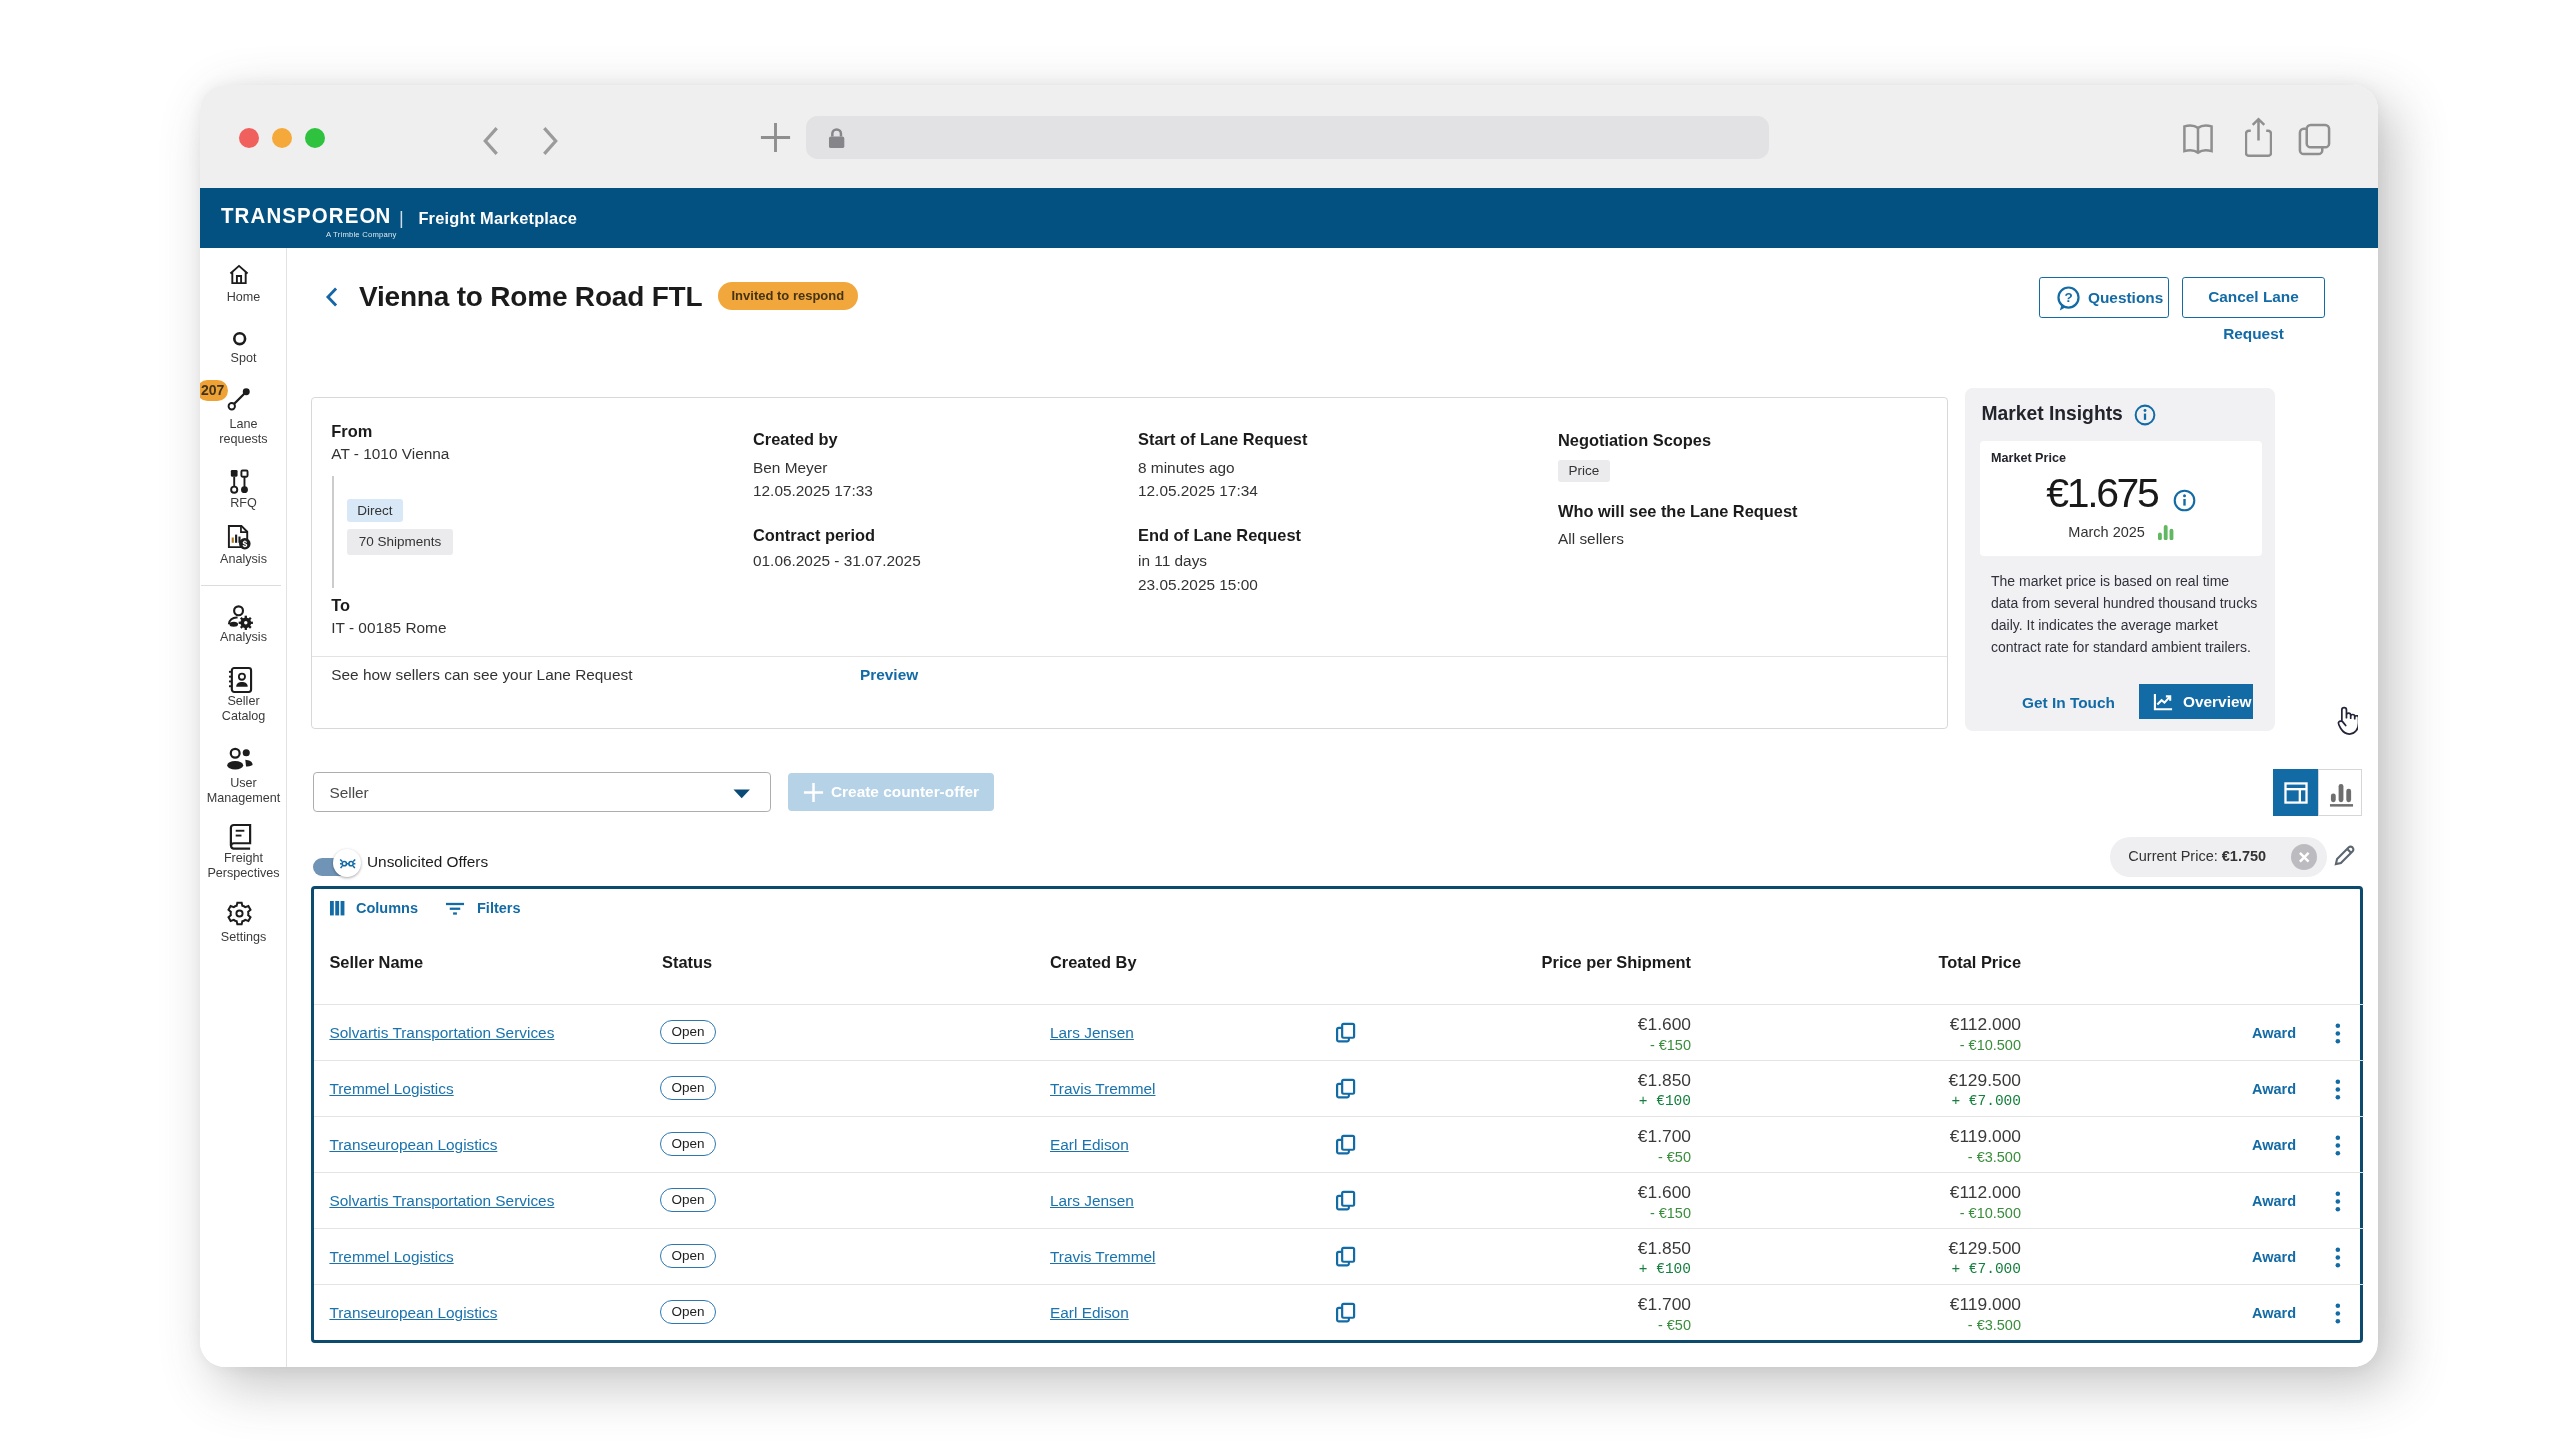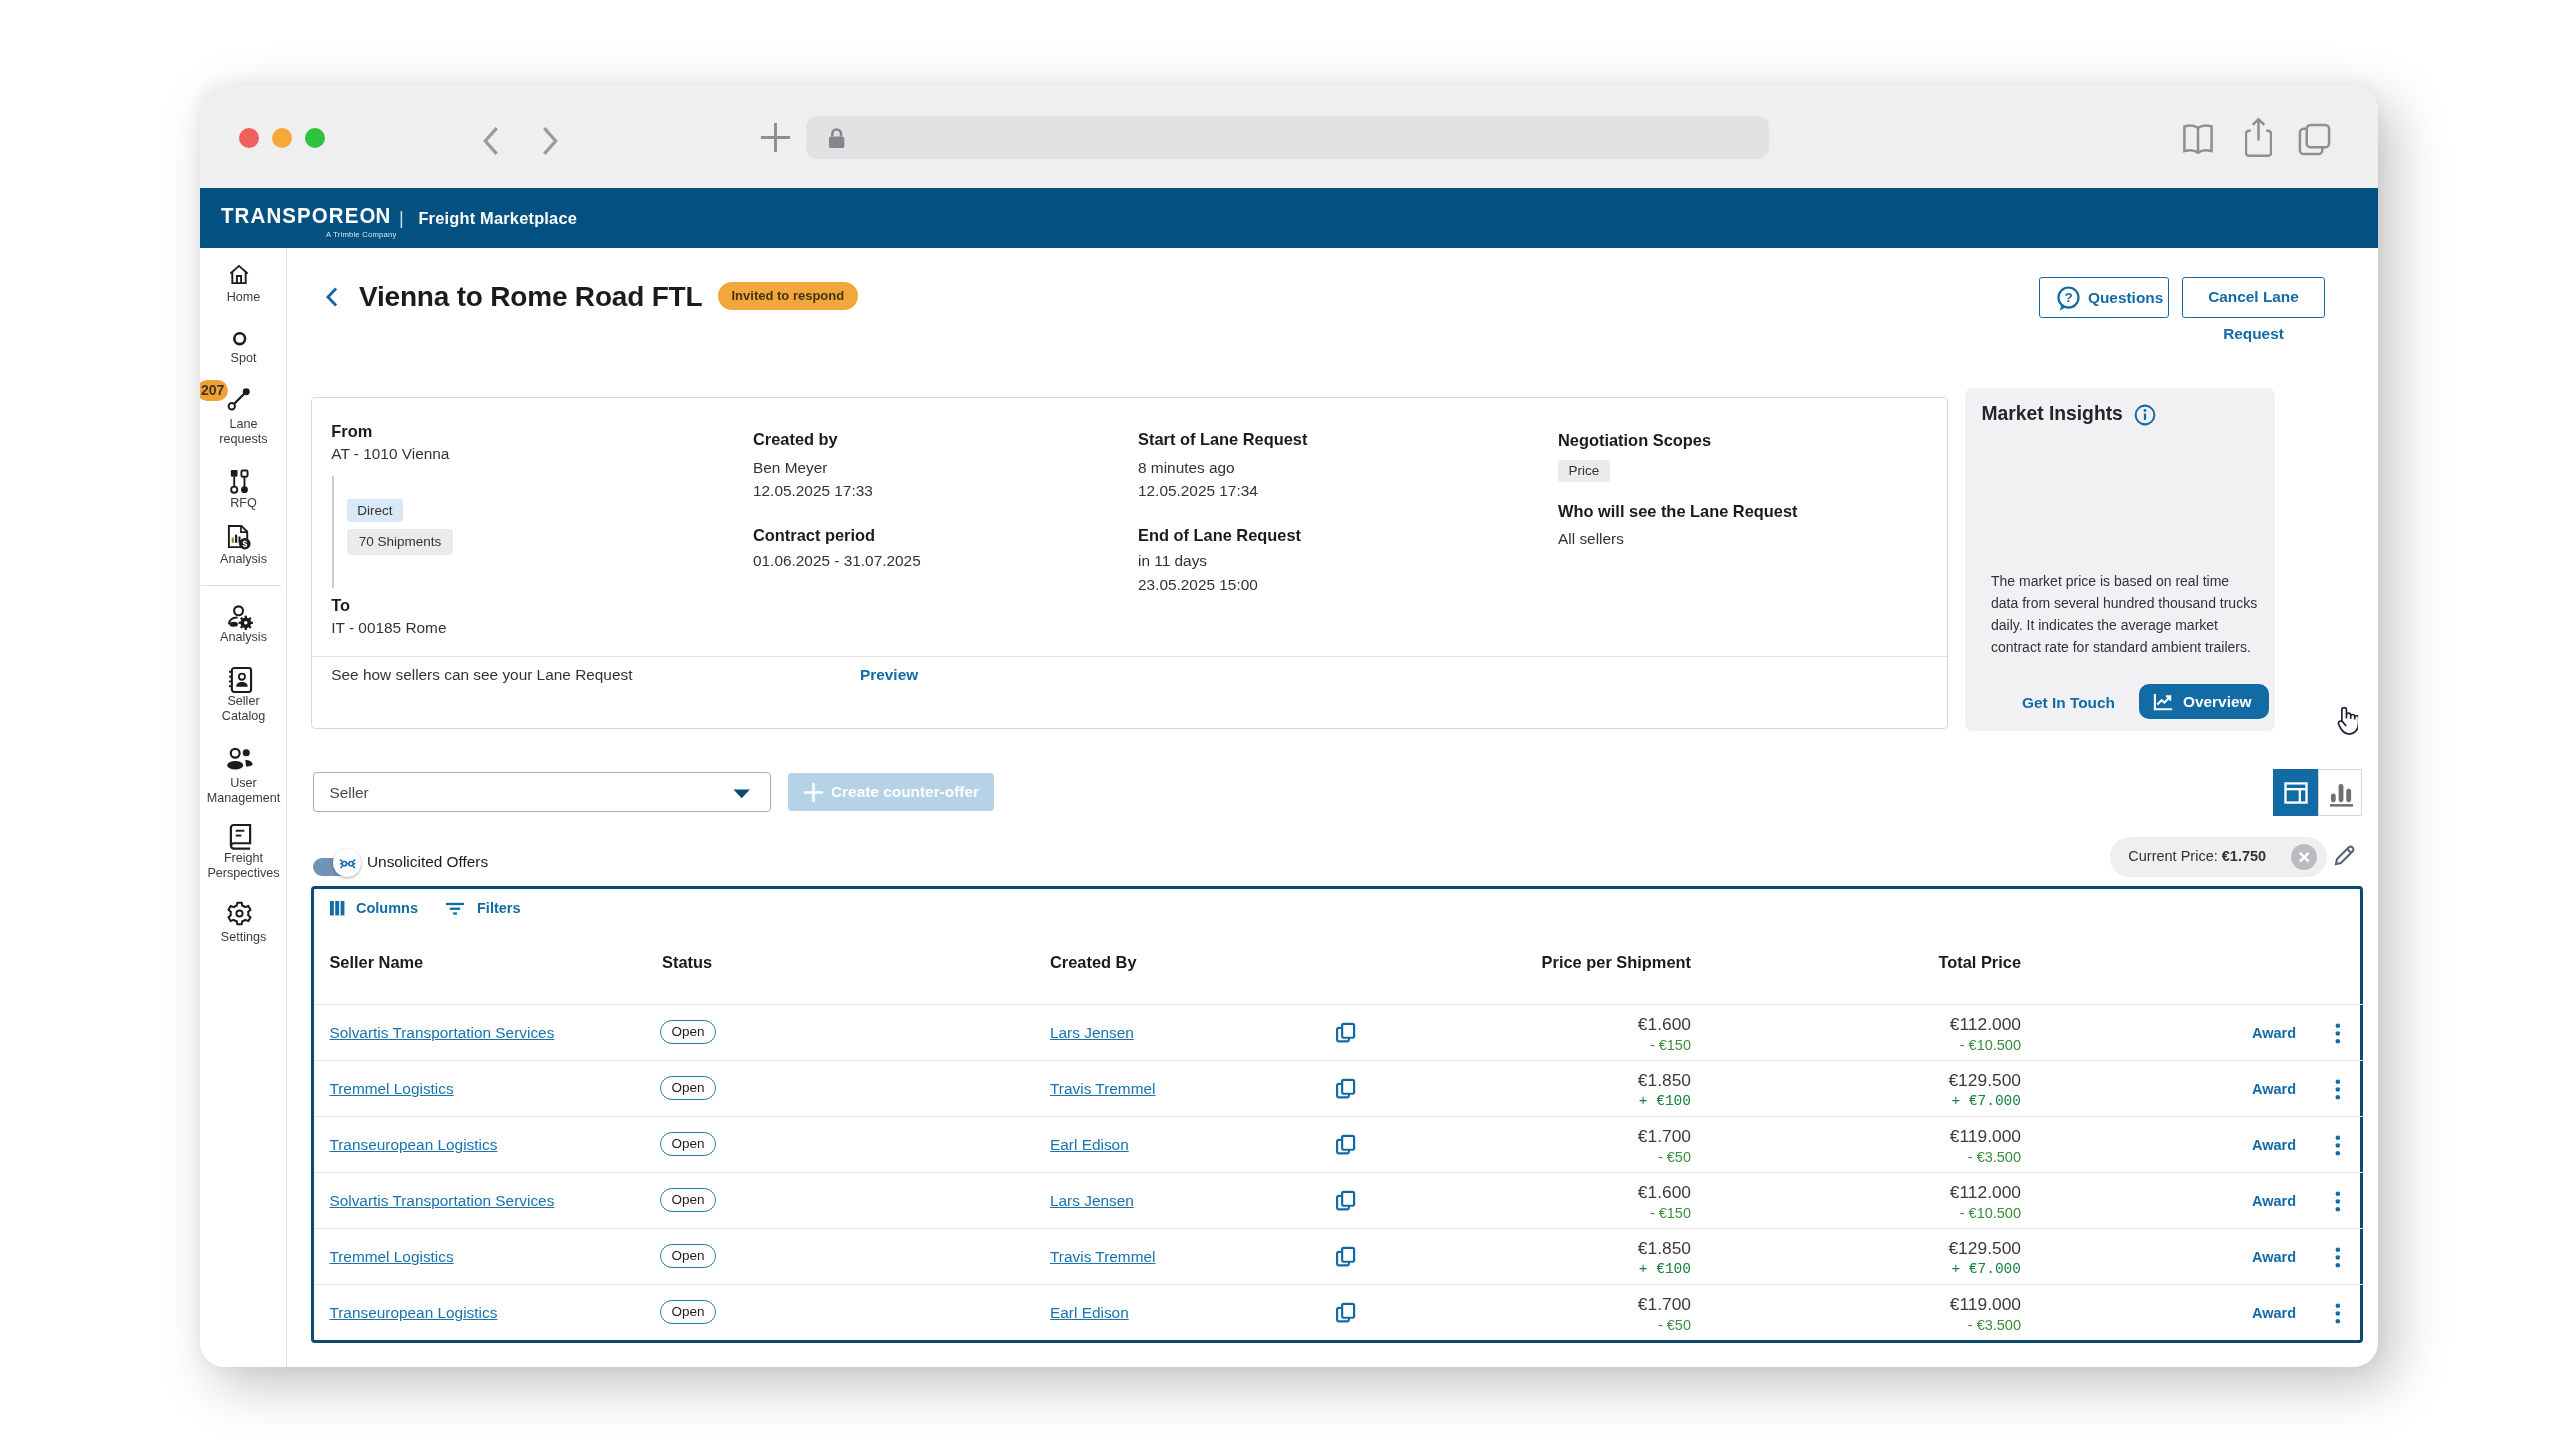--- a/index.html
+++ b/index.html
@@ -37,21 +37,21 @@
 .card { position:absolute; background:#fff; border:1px solid #d8d8d8; border-radius:3.9px; }
 .lbl { position:absolute; font-size:16.4px; font-weight:bold; color:#1b1b1b; }
 .val { position:absolute; font-size:15.4px; color:#333; }
 .chip { position:absolute; font-size:13.5px; color:#333; text-align:center; border-radius:2.9px; }
 .link { color:#136ba6; font-weight:bold; text-decoration:none; }
 
 .mi { position:absolute; left:1678px; top:140px; width:310px; height:343px; background:#f1f1f4; border-radius:7.7px; }
 .mi-inner { position:absolute; left:15.4px; top:53px; width:282px; height:115px; background:#fff; border-radius:3.9px; }
 .mi h3 { position:absolute; left:16.4px; top:15.4px; font-size:19.3px; color:#23242c; }
 .mi-p { position:absolute; left:26px; top:182px; width:290px; font-size:14px; line-height:22px; color:#30313a; }
-.btn-overview { position:absolute; left:174px; top:296px; width:130px; height:35px; background:#136ba6; border-radius:10px; }
+.btn-overview { position:absolute; left:174px; top:296px; width:114px; height:35px; background:#136ba6; border-radius:0; }
 
 .sel { position:absolute; left:26px; top:524px; width:458px; height:40px; border:1px solid #adadad; border-radius:3.9px; background:#fff; }
 .btn-cco { position:absolute; left:501px; top:525px; width:206px; height:38px; background:#b6d2e7; border-radius:3.9px;
   color:#fff; font-size:15.4px; font-weight:bold; }
 .vt { position:absolute; left:1986px; top:521px; width:90px; height:47px; }
 .pill-cp { position:absolute; left:1823px; top:589px; width:217px; height:40px; background:#efeff1; border-radius:20px;
   font-size:14.5px; color:#333; }
 
 .tcard { position:absolute; left:24px; top:638px; width:2052px; height:457px; background:#fff; border:3px solid #0c4a6e; border-radius:3.9px; }
 .trow { position:absolute; left:0; width:2050px; height:56px; border-top:1px solid #e4e4e4; }
@@ -241,20 +241,40 @@
         <div class="abs link" style="left:548px; top:268px; font-size:15.4px;">Preview</div>
       </div>
 
       <div class="mi">
         <h3>Market Insights</h3>
         <svg class="abs" style="left:169px; top:16.4px;" width="22" height="22" viewBox="0 0 23 23">
             <circle cx="11.5" cy="11.5" r="9.8" fill="none" stroke="#136ba6" stroke-width="2.1"></circle>
             <line x1="11.5" y1="10" x2="11.5" y2="16.6" stroke="#136ba6" stroke-width="2.4"></line>
             <circle cx="11.5" cy="6.8" r="1.5" fill="#136ba6"></circle>
           </svg>
+        <div class="mi-inner">
+          <div class="abs" style="left:10.6px; top:9.7px; font-size:12.6px; font-weight:bold; color:#23242c;">Market Price</div>
+          <div class="abs" style="left:0; top:29px; width:282px; text-align:center;">
+            <span style="font-size:41px; color:#191919; letter-spacing:-2.4px;">€1.675</span>
+            <svg style="margin-left:11.6px; margin-bottom:3.9px; display:inline-block; vertical-align:middle;" width="23" height="23" viewBox="0 0 23 23">
+                <circle cx="11.5" cy="11.5" r="9.8" fill="none" stroke="#136ba6" stroke-width="2.1"></circle>
+                <line x1="11.5" y1="10" x2="11.5" y2="16.6" stroke="#136ba6" stroke-width="2.4"></line>
+                <circle cx="11.5" cy="6.8" r="1.5" fill="#136ba6"></circle>
+              </svg>
+          </div>
+          <div class="abs" style="left:0; top:81px; width:282px; text-align:center; font-size:14.5px; color:#333;">March 2025&nbsp;&nbsp;
+            <svg width="17.4" height="18.3" viewBox="0 0 18 19" style="vertical-align:-2.9px;">
+                <g fill="#61b861">
+                  <rect x="1" y="11" width="4" height="8" rx="2"></rect>
+                  <rect x="7" y="3" width="4" height="16" rx="2"></rect>
+                  <rect x="13" y="7" width="4" height="12" rx="2"></rect>
+                </g>
+              </svg>
+          </div>
+        </div>
         <div class="mi-p">The market price is based on real time<br>data from several hundred thousand trucks<br>daily. It indicates the average market<br>contract rate for standard ambient trailers.</div>
         <div class="abs link" style="left:57px; top:306px; font-size:15.4px;">Get In Touch</div>
         <div class="btn-overview">
           <svg class="abs" style="left:13.5px; top:7.7px;" width="21" height="19.3" viewBox="0 0 22 20">
               <path d="M2 2 V18 H20" fill="none" stroke="#fff" stroke-width="2.2"></path>
               <polyline points="4.5,13 9,8.5 12,11 17.5,5" fill="none" stroke="#fff" stroke-width="2.2"></polyline>
               <path d="M13.5 4.5 h4.5 v4.5" fill="none" stroke="#fff" stroke-width="2.2"></path>
             </svg>
           <span style="position:absolute; left:44px; top:8.7px; color:#fff; font-size:15.4px; font-weight:bold;">Overview</span>
         </div>

